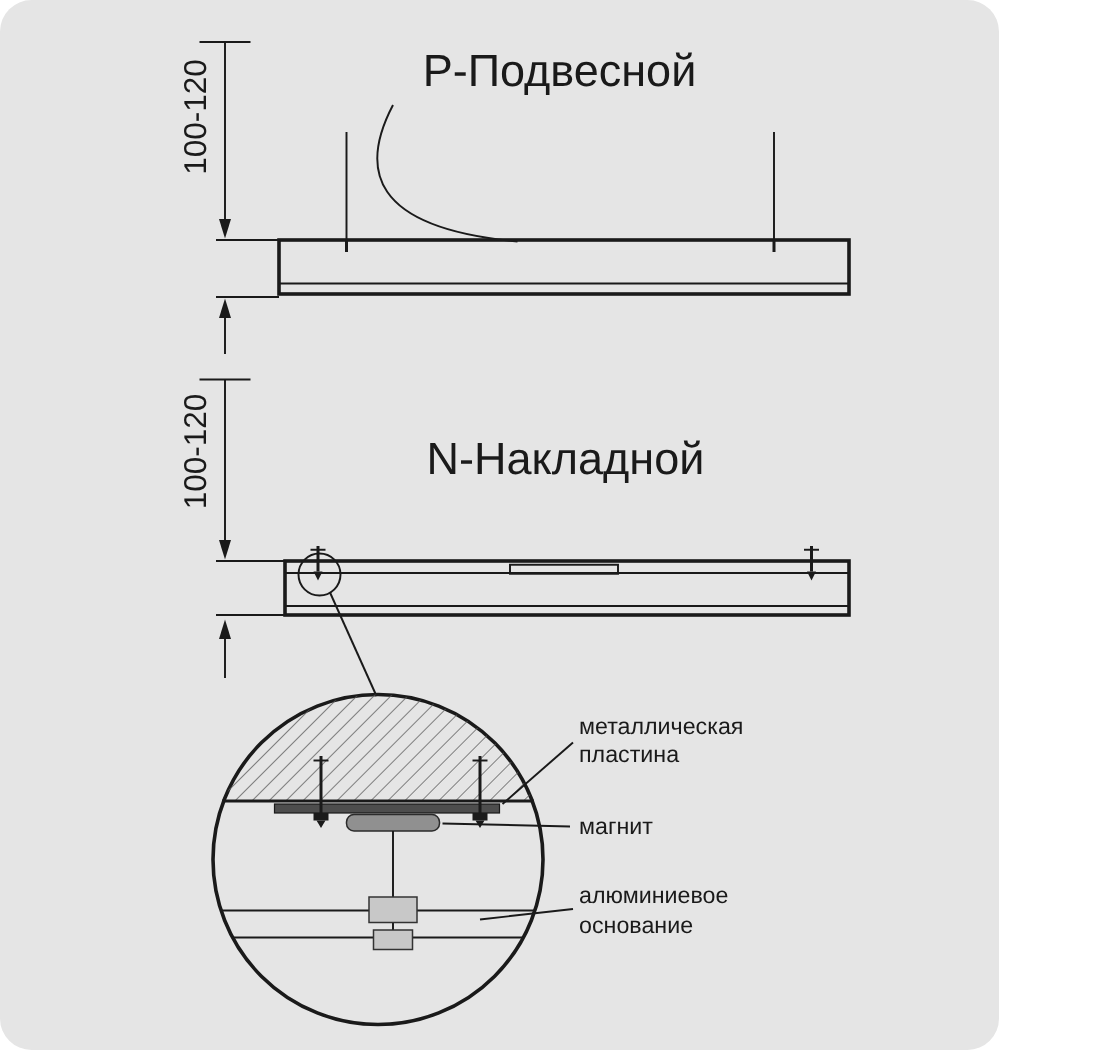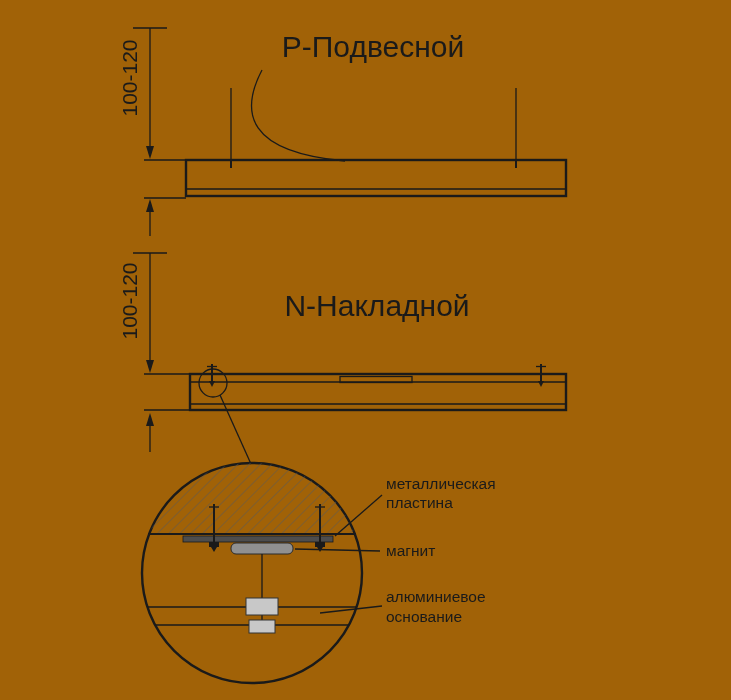--- a/index.html
+++ b/index.html
@@ -1,16 +1,16 @@
 <!DOCTYPE html>
 <html><head>
 <meta charset="utf-8">
 <style>
   html,body{margin:0;padding:0;background:#ffffff;}
-  .stage{position:relative;width:731px;height:700px;background:#a16207;overflow:hidden;}
+  .stage{position:relative;width:666px;height:700px;background:#e5e5e5;overflow:hidden;border-radius:21px;}
   svg{display:block;}
   .ln{stroke:#1a1a1a;fill:none;}
   .thin{stroke-width:1.3px;}
   .med{stroke-width:2px;}
   .thick{stroke-width:2.4px;}
   .arrow{fill:#1a1a1a;stroke:none;}
   .title{font-family:"Liberation Sans",sans-serif;font-size:30px;font-weight:400;fill:#1a1a1a;text-anchor:middle;}
   .dim{font-family:"Liberation Sans",sans-serif;font-size:21px;font-weight:400;fill:#1a1a1a;text-anchor:middle;}
   .lbl{font-family:"Liberation Sans",sans-serif;font-size:15.5px;font-weight:400;fill:#1a1a1a;}
   .hatchline{stroke:#5a5a5a;stroke-width:1px;}

